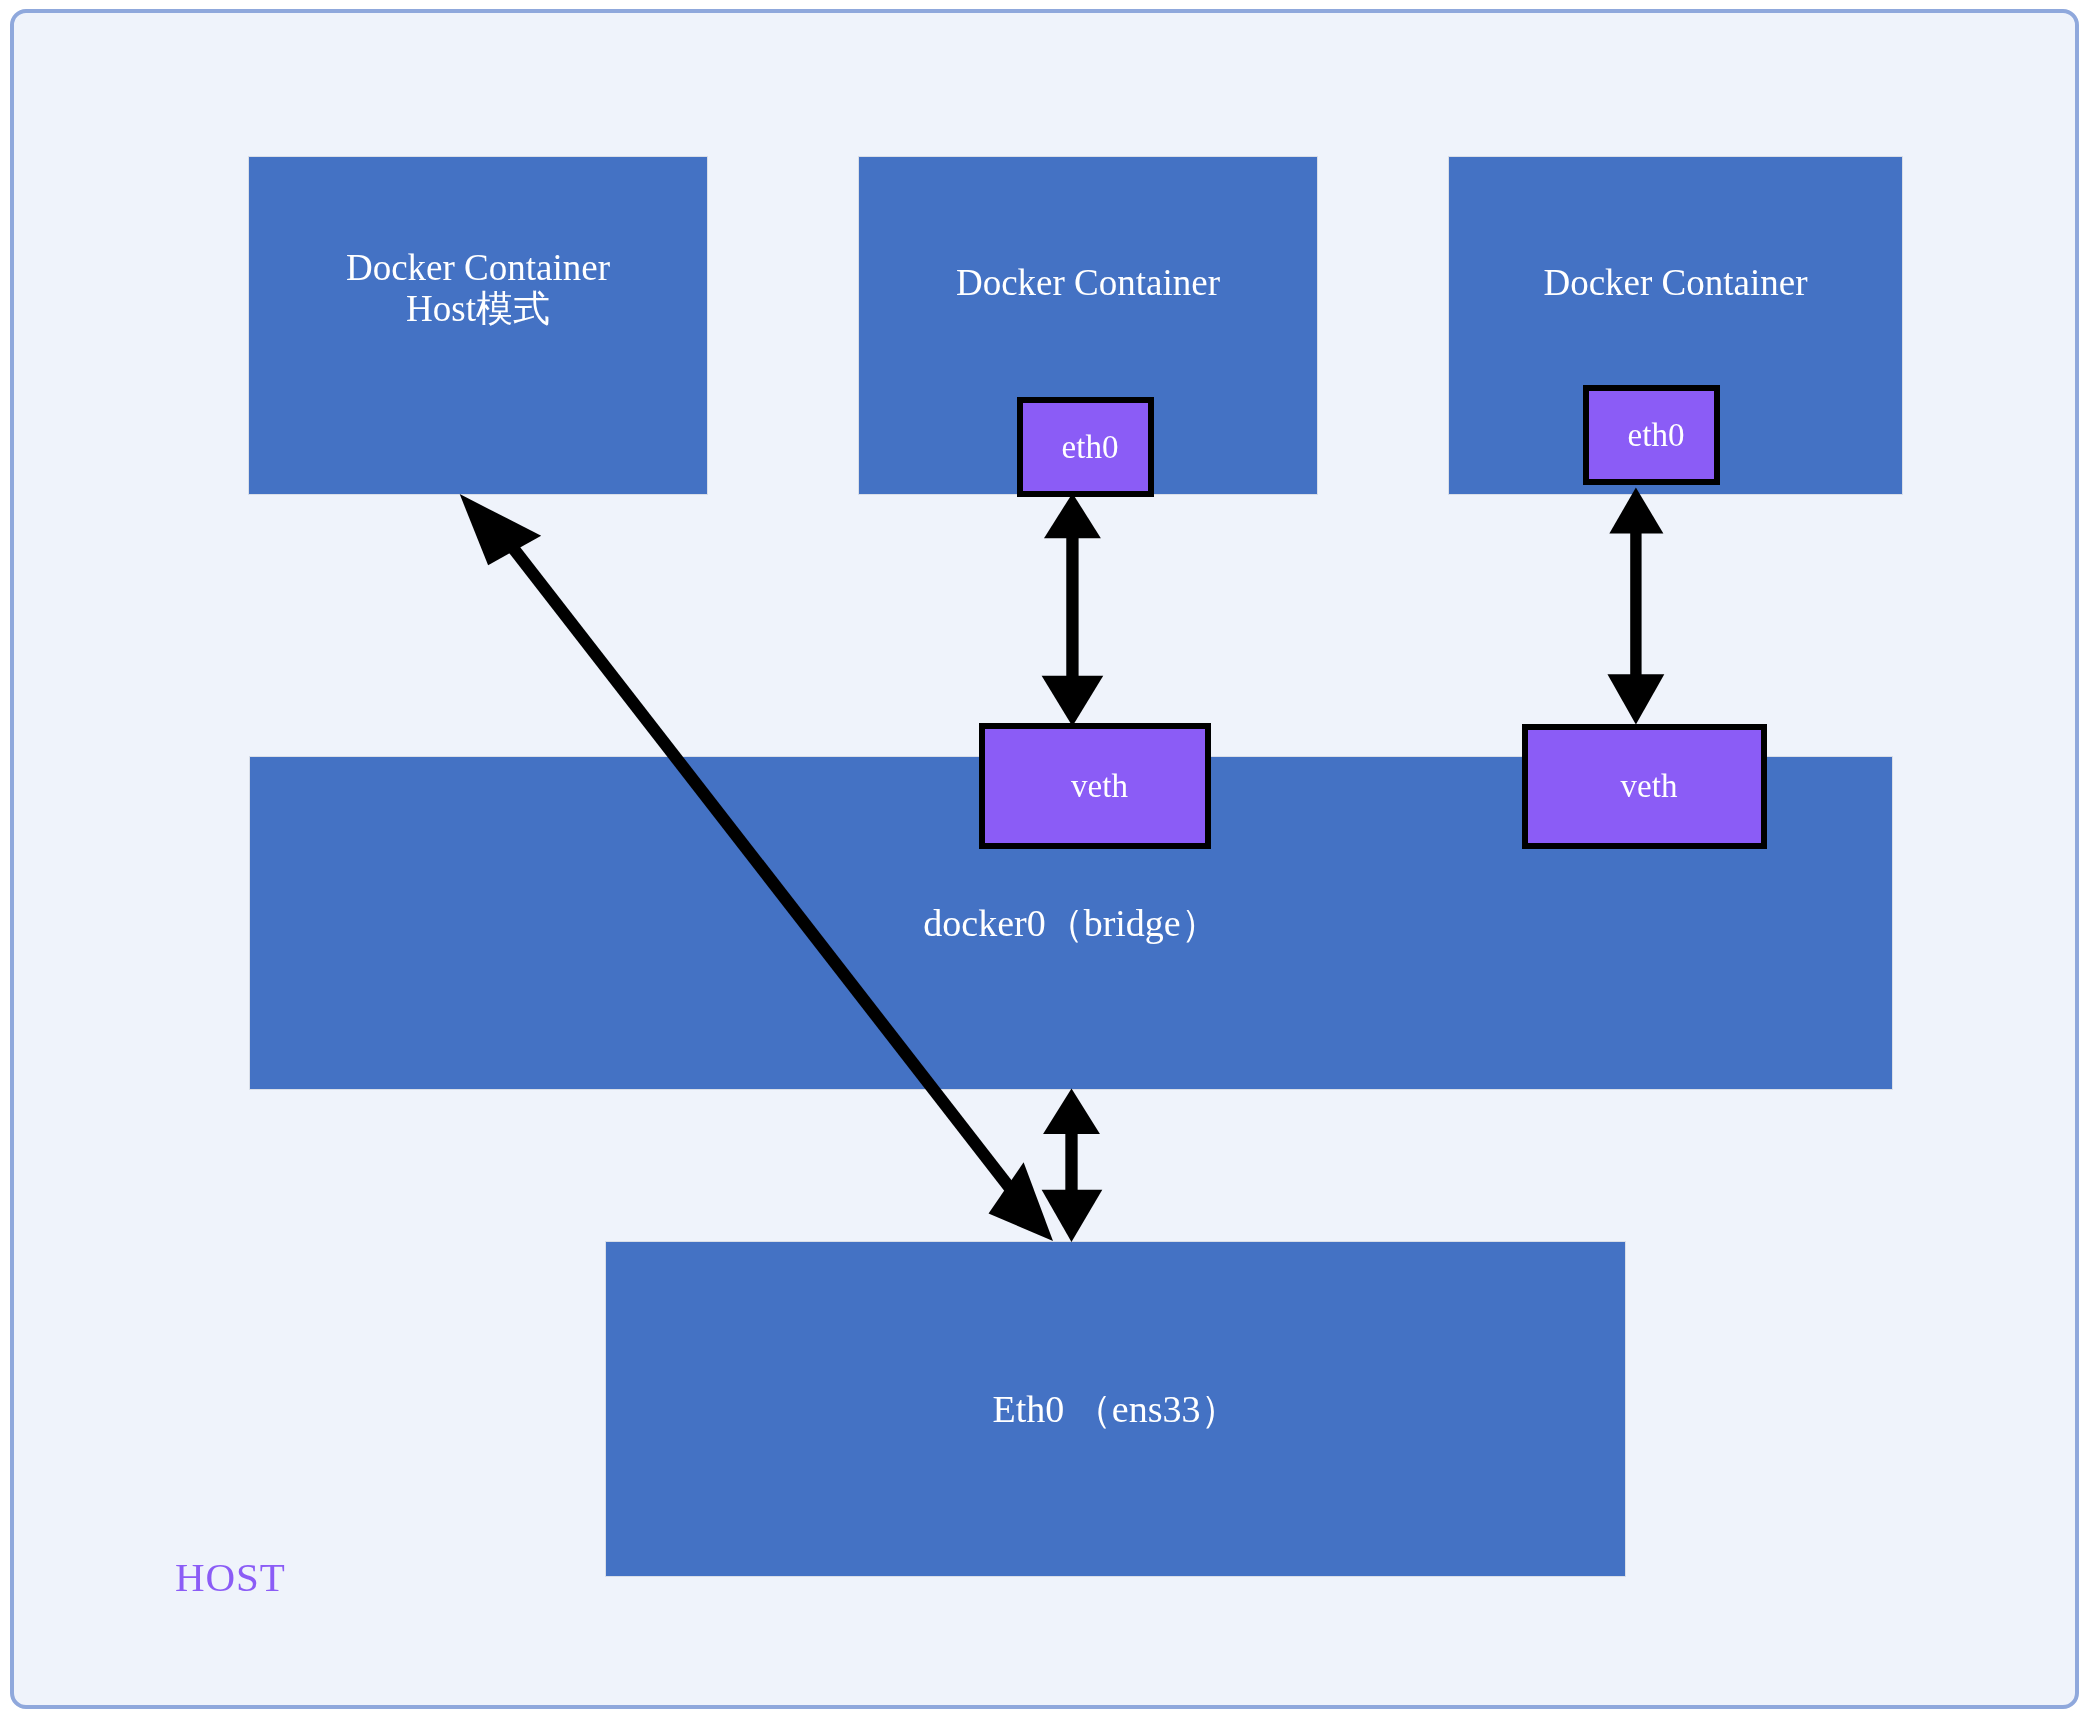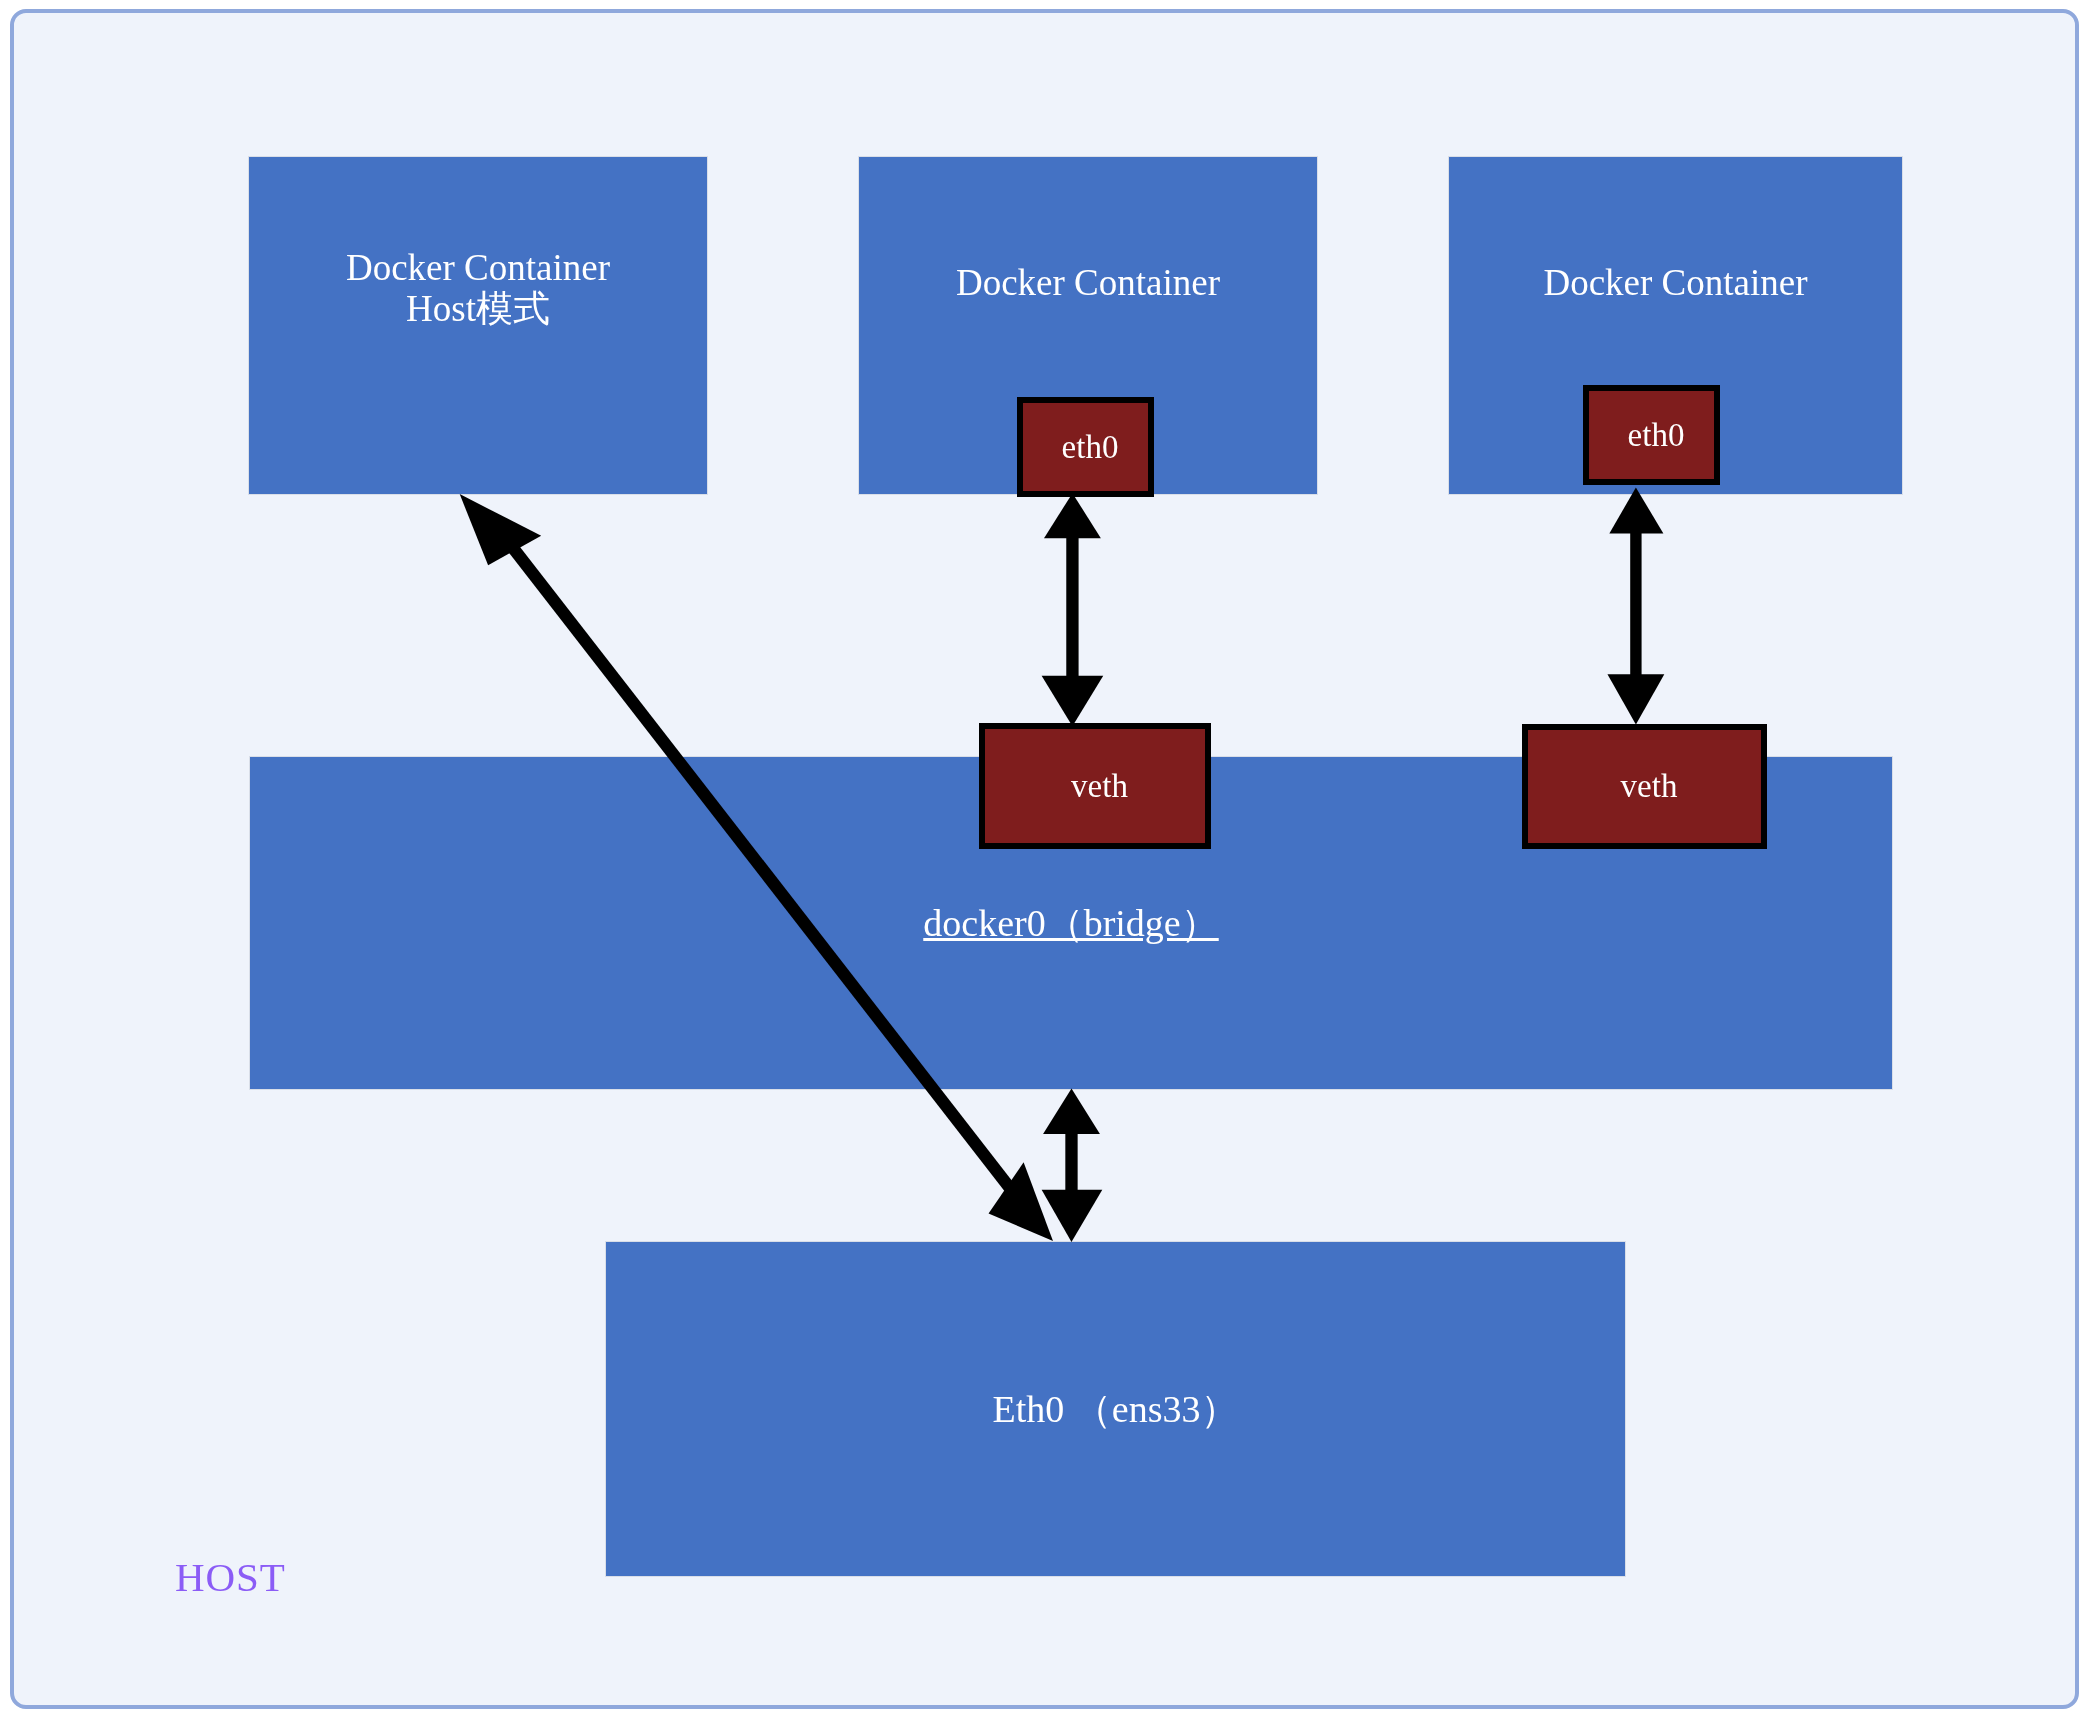--- a/index.html
+++ b/index.html
@@ -43,40 +43,39 @@
     align-items:flex-start;
     padding-top:105px;
   }
   #container-3{
     left:1448px;top:156px;width:455px;height:339px;
     align-items:flex-start;
     padding-top:105px;
   }
   .nic-box{
     position:absolute;
-    background:#7f1d1d;
+    background:#8b5cf6;
     border:6.6px solid #000000;
     box-sizing:border-box;
     color:#ffffff;
     display:flex;
     align-items:center;
     justify-content:center;
     font-size:33px;
     line-height:1;
     padding-left:9px;
   }
   #eth0-c2{left:1017px;top:397px;width:137px;height:100px;}
   #eth0-c3{left:1583px;top:385px;width:137px;height:100px;}
   #veth-left{left:979px;top:723px;width:232px;height:126px;}
   #veth-right{left:1522px;top:724px;width:245px;height:125px;}
 
   #docker0{
     left:249px;top:756px;width:1644px;height:334px;
     font-size:38px;
-    text-decoration:underline;
   }
   #host-eth0{
     left:605px;top:1241px;width:1021px;height:336px;
     font-size:38px;
   }
   #host-label{
     position:absolute;
     left:175px;top:1553px;
     font-size:41px;
     color:#8b5cf6;

